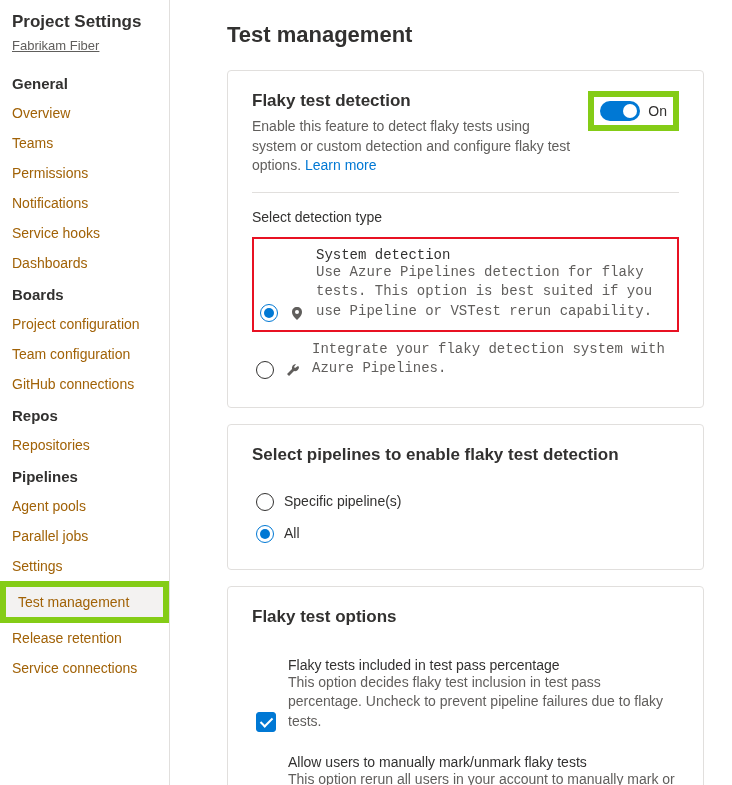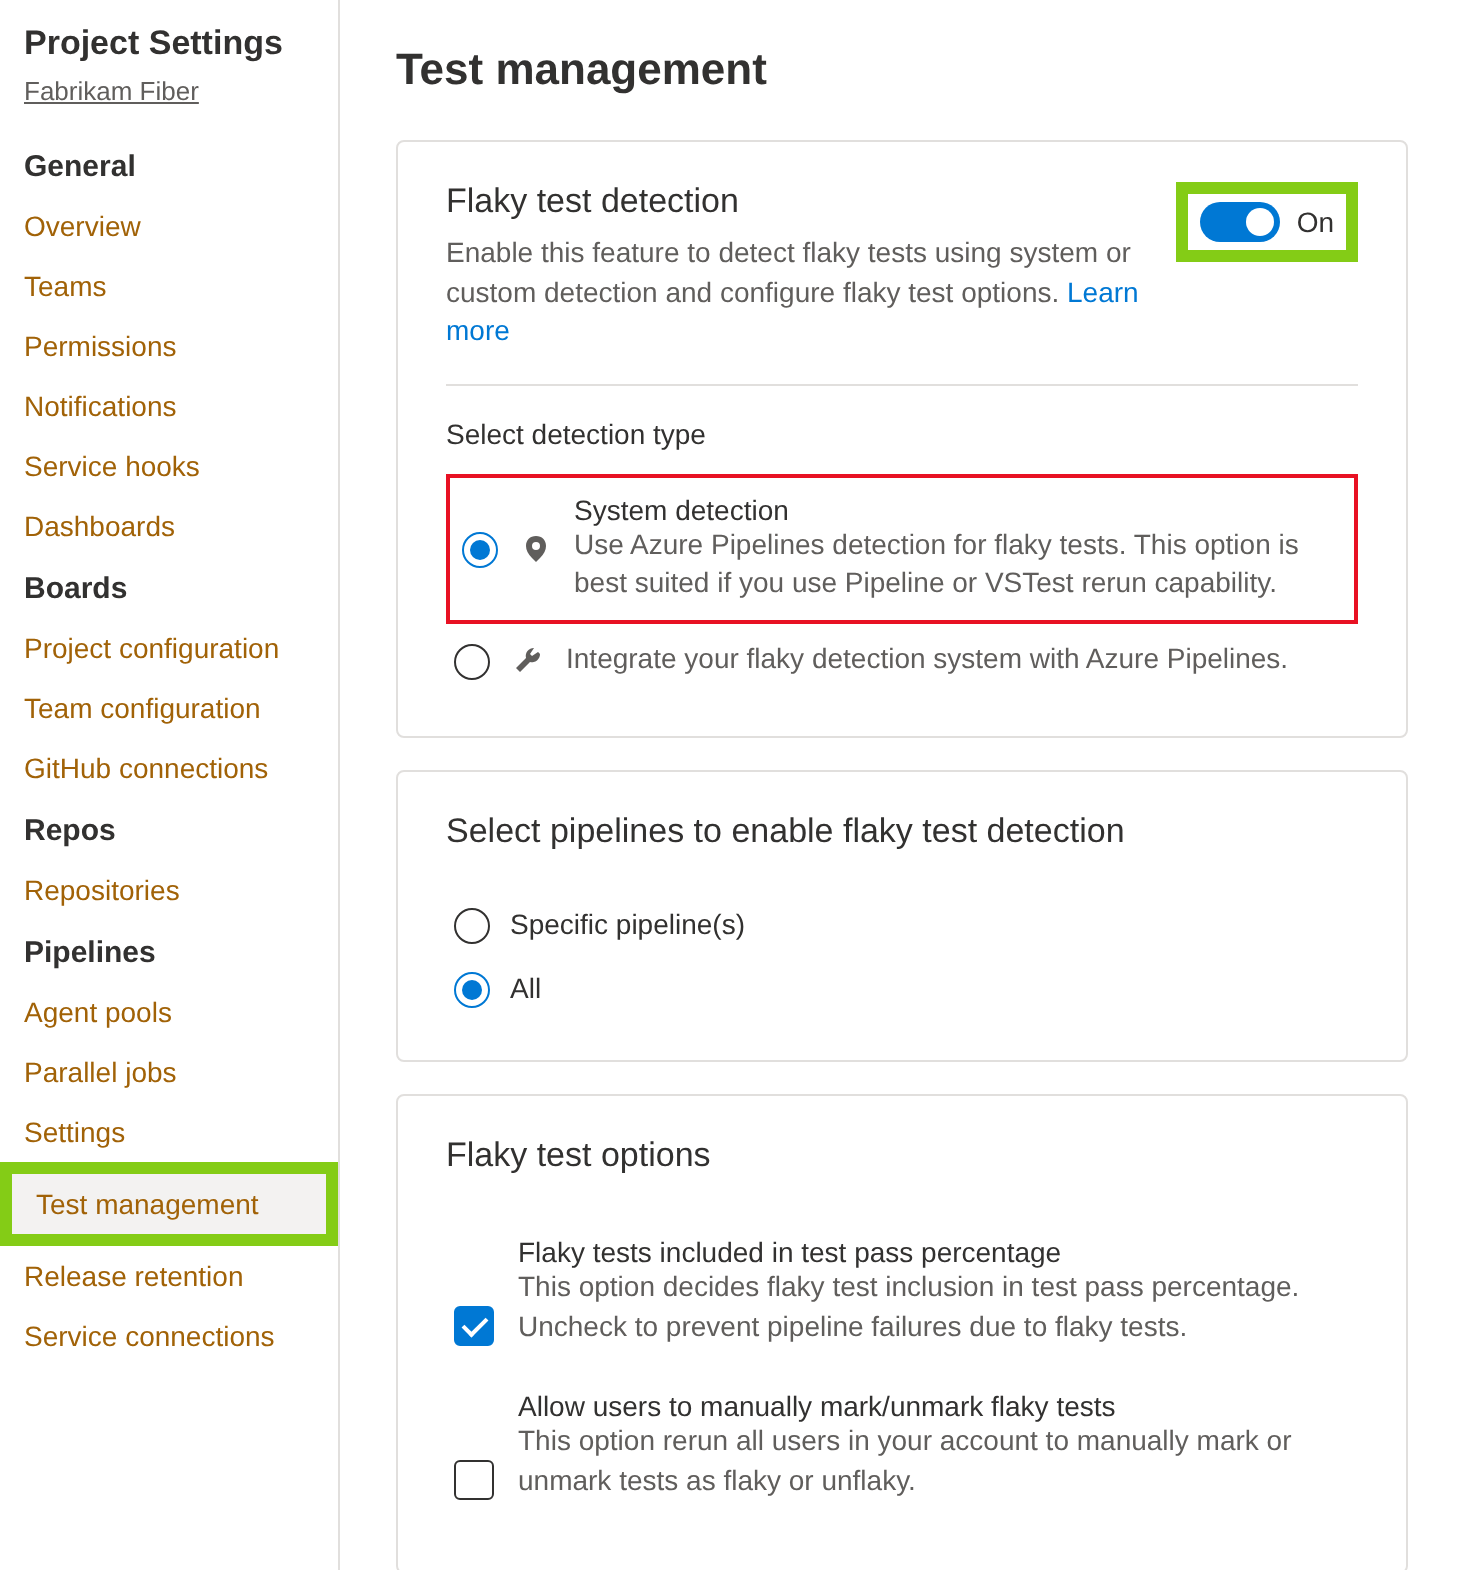--- a/index.html
+++ b/index.html
@@ -1,17 +1,17 @@
 <!DOCTYPE html>
 <html><head>
   <meta charset="utf-8">
   <style>
     * { box-sizing: border-box; margin: 0; padding: 0; }
     body { font-family: "Segoe UI", -apple-system, sans-serif; font-size: 14px; color: #323130; background: #fff; }
-    .app { display: flex; width: 732px; height: 785px; }
+    .app { display: flex; width: 732px; height: 785px; gap: 29px; }
     
     .sidebar {
       width: 170px;
       flex-shrink: 0;
       padding: 8px 0;
       border-right: 1px solid #e1dfdd;
       overflow-y: auto;
       position: relative;
     }
     .sidebar::-webkit-scrollbar { width: 10px; }
@@ -31,32 +31,32 @@
     .page-title { font-size: 22px; font-weight: 600; margin-bottom: 22px; margin-top: 6px; }
     
     .card {
       border: 1px solid #e1dfdd;
       border-radius: 4px;
       padding: 20px 24px;
       margin-bottom: 16px;
       background: #fff;
     }
     .card-header-row { display: flex; justify-content: space-between; align-items: flex-start; }
-    .card-title { font-size: 17px; font-weight: 400; color: #323130; margin-bottom: 6px; }
+    .card-title { font-size: 17px; font-weight: 700; color: #323130; margin-bottom: 6px; }
     .card-desc { color: #605e5c; font-size: 14px; line-height: 1.4; }
     .card-desc a { color: #0078d4; text-decoration: none; }
     .divider { border: none; border-top: 1px solid #e1dfdd; margin: 16px 0; }
     .section-label { font-size: 14px; margin-bottom: 12px; color: #323130; }
     
     .toggle-wrap { display: flex; align-items: center; gap: 8px; padding: 4px 6px; }
     .toggle { width: 40px; height: 20px; background: #0078d4; border-radius: 10px; position: relative; cursor: pointer; }
     .toggle::after { content: ""; position: absolute; width: 14px; height: 14px; background: #fff; border-radius: 50%; top: 3px; right: 3px; }
     .toggle-label { font-size: 14px; }
     
-    .radio-row { display: flex; align-items: center; gap: 10px; padding: 8px 4px; }
+    .radio-row { display: flex; align-items: flex-end; gap: 10px; padding: 8px 4px; font-family: Liberation Mono, monospace; }
     .radio-row.box-highlight { border: 2px solid #e81123; padding: 8px 6px; }
     .radio-circle { width: 18px; height: 18px; border: 1px solid #323130; border-radius: 50%; flex-shrink: 0; margin-top: 2px; cursor: pointer; position: relative; }
     .radio-circle.checked { border-color: #0078d4; }
     .radio-circle.checked::after { content: ""; position: absolute; width: 10px; height: 10px; background: #0078d4; border-radius: 50%; top: 3px; left: 3px; }
     .radio-icon { width: 18px; flex-shrink: 0; margin-top: 2px; display:flex; justify-content:center; }
     .radio-text-block { flex: 1; }
     .radio-title { font-size: 14px; color: #323130; }
     .radio-desc { font-size: 14px; color: #605e5c; line-height: 1.4; }
     
     .simple-radio-row { display:flex; align-items:center; gap:10px; padding:6px 4px; }

